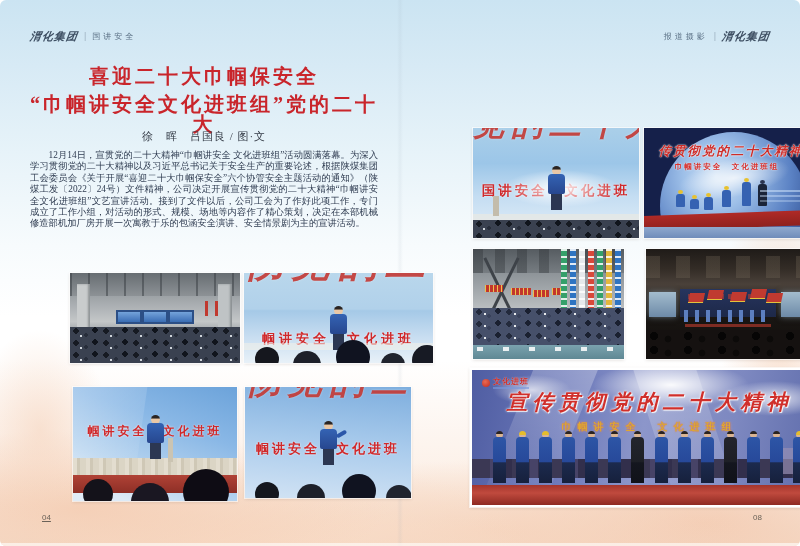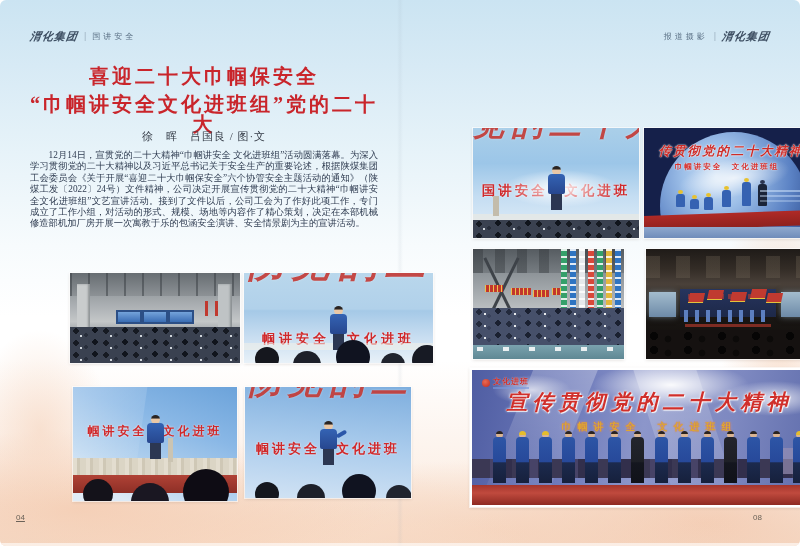--- a/index.html
+++ b/index.html
@@ -33,21 +33,21 @@
   
   .title{position:absolute;left:30px;width:348px;text-align:center;color:#c9252b;
          font-weight:bold;font-size:20px;letter-spacing:3px;line-height:1;}
   .title1{top:66px;} .title2{top:94px;}
   .byline{position:absolute;left:30px;width:348px;top:129px;text-align:center;
           font-size:11px;color:#333a45;letter-spacing:1px;}
   .bodytext{position:absolute;left:30px;top:150px;width:348px;color:#2e3b50;
             font-size:9.3px;line-height:11.4px;text-align:justify;}
   .bodytext p{margin:0;text-indent:2em;}
   .pgnum{position:absolute;top:513px;font-size:8px;color:#6b6258;font-family:"Liberation Sans",sans-serif;}
-  .pg-left{left:16px;text-decoration:underline;} .pg-right{left:753px;}
+  .pg-left{left:42px;text-decoration:underline;} .pg-right{left:753px;}
   
   .ph{position:absolute;overflow:hidden;background:#cdd4da;
       box-shadow:0 0 0 1px rgba(255,255,255,.65), 0 1px 3px rgba(120,100,90,.25);}
   .big-cal{position:absolute;left:0;right:0;text-align:center;font-weight:bold;font-style:italic;
            color:#c43c38;opacity:.92;white-space:nowrap;line-height:1;
            text-shadow:0 0 2px rgba(255,255,255,.5);}
   .banner-row{position:absolute;left:0;right:0;text-align:center;font-weight:bold;color:#d0292b;
            white-space:nowrap;text-shadow:0 0 2px rgba(255,255,255,.85);line-height:1;margin-top:32px;}
   .cloud{position:absolute;background:radial-gradient(closest-side,rgba(255,255,255,.95),rgba(255,255,255,0));}
   .crowd{position:absolute;left:0;right:0;bottom:0;

